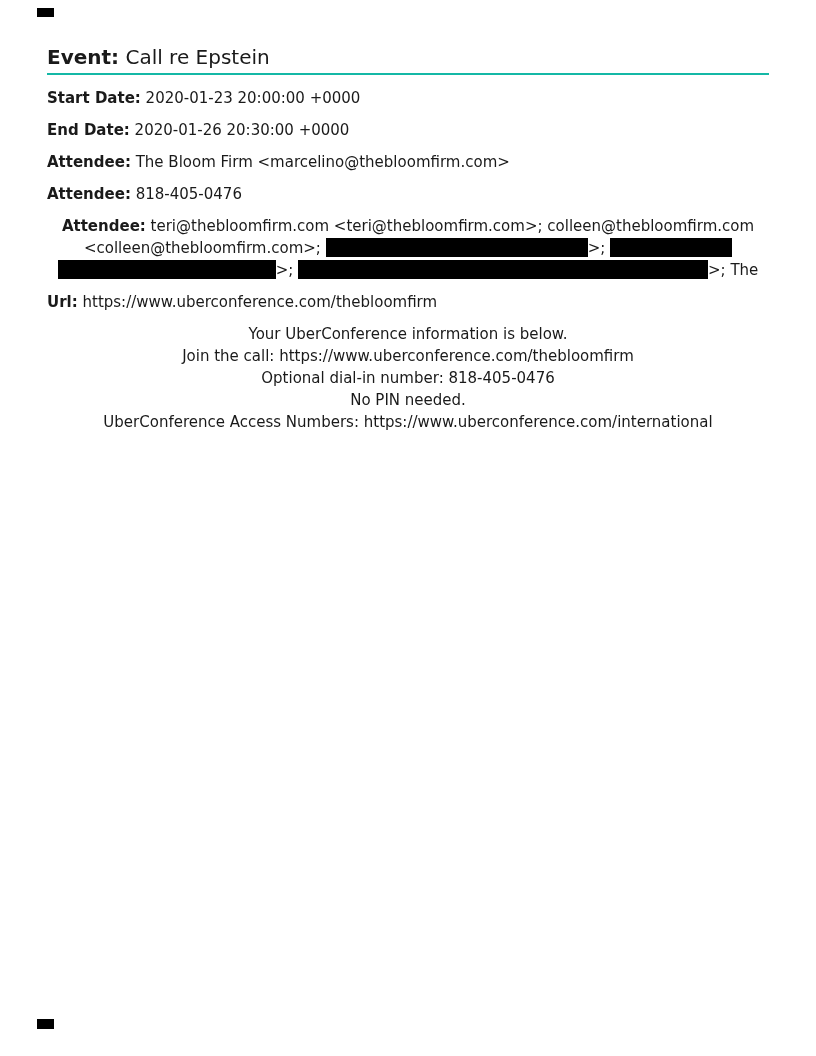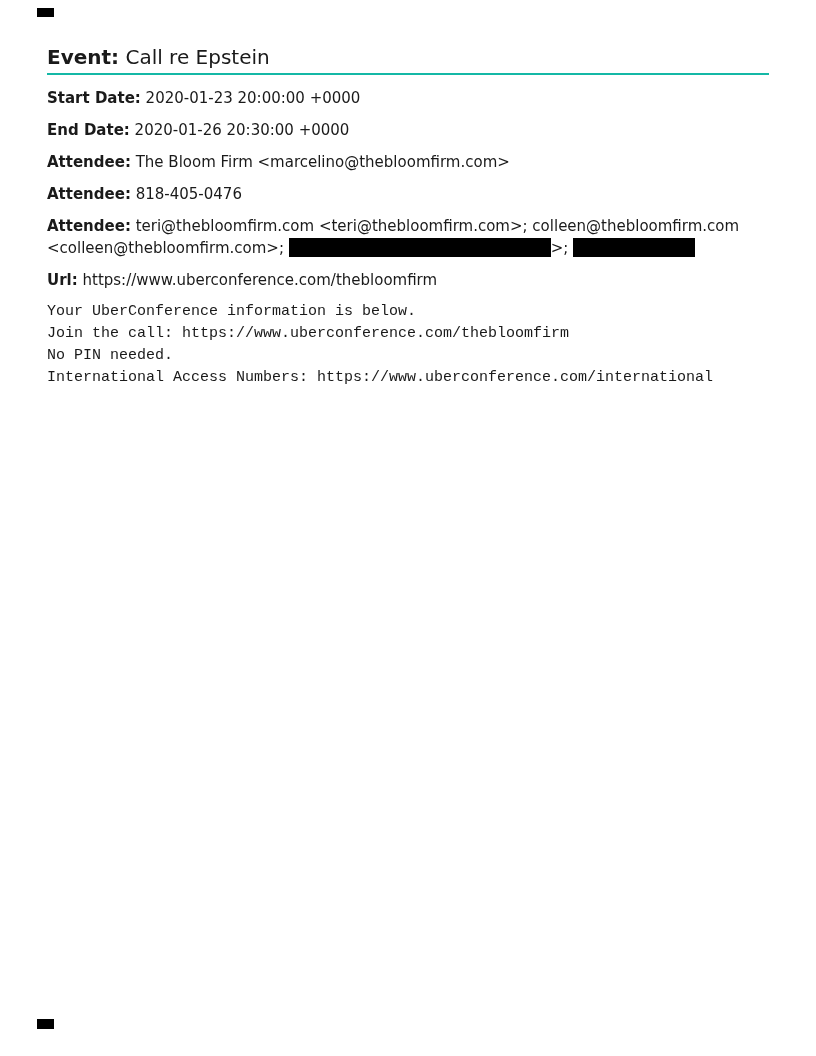--- a/index.html
+++ b/index.html
@@ -37,34 +37,34 @@
     color: #1a1a1a;
   }
   h1.event-title b { font-weight: bold; }
 
   .field {
     margin: 5px 0 10px 0;
     line-height: 22px;
   }
   .field b { font-weight: bold; }
 
-  .aline { display: block; line-height: 22px; }
+  .aline { display: block; line-height: 22px; text-align: center; }
 
   .redact {
     display: inline-block;
     height: 19px;
     background: #000000;
     vertical-align: -4px;
   }
   .r1 { width: 262px; }
   .r2 { width: 122px; }
   .r3 { width: 218px; }
   .r4 { width: 410px; }
 
-  .conf-block { margin: 0; font-family: Liberation Mono, monospace; }
+  .conf-block { margin: 0; }
 </style>
 </head>
 <body>
 
 <div class="scan-mark top"></div>
 <div class="scan-mark bottom"></div>
 
 <div class="page">
 
   <h1 class="event-title"><b>Event:</b> <span>Call re Epstein</span></h1>
@@ -73,25 +73,27 @@
 
   <p class="field"><b>End Date:</b> <span>2020-01-26 20:30:00 +0000</span></p>
 
   <p class="field"><b>Attendee:</b> <span>The Bloom Firm &lt;marcelino@thebloomfirm.com&gt;</span></p>
 
   <p class="field"><b>Attendee:</b> <span>818-405-0476</span></p>
 
   <div class="field">
     <span class="aline"><b>Attendee:</b> <span>teri@thebloomfirm.com &lt;teri@thebloomfirm.com&gt;; colleen@thebloomfirm.com</span></span>
     <span class="aline"><span>&lt;colleen@thebloomfirm.com&gt;;</span> <span class="redact r1"></span><span>&gt;;</span> <span class="redact r2"></span></span>
+    <span class="aline"><span class="redact r3"></span><span>&gt;;</span> <span class="redact r4"></span><span>&gt;; The</span></span>
   </div>
 
 
   <p class="field"><b>Url:</b> <span>https://www.uberconference.com/thebloomfirm</span></p>
 
   <div class="field conf-block">
     <span class="aline">Your UberConference information is below.</span>
     <span class="aline">Join the call: https://www.uberconference.com/thebloomfirm</span>
+    <span class="aline">Optional dial-in number: 818-405-0476</span>
     <span class="aline">No PIN needed.</span>
-    <span class="aline">International Access Numbers: https://www.uberconference.com/international</span>
+    <span class="aline">UberConference Access Numbers: https://www.uberconference.com/international</span>
   </div>
 
 </div>
 
 </body></html>

